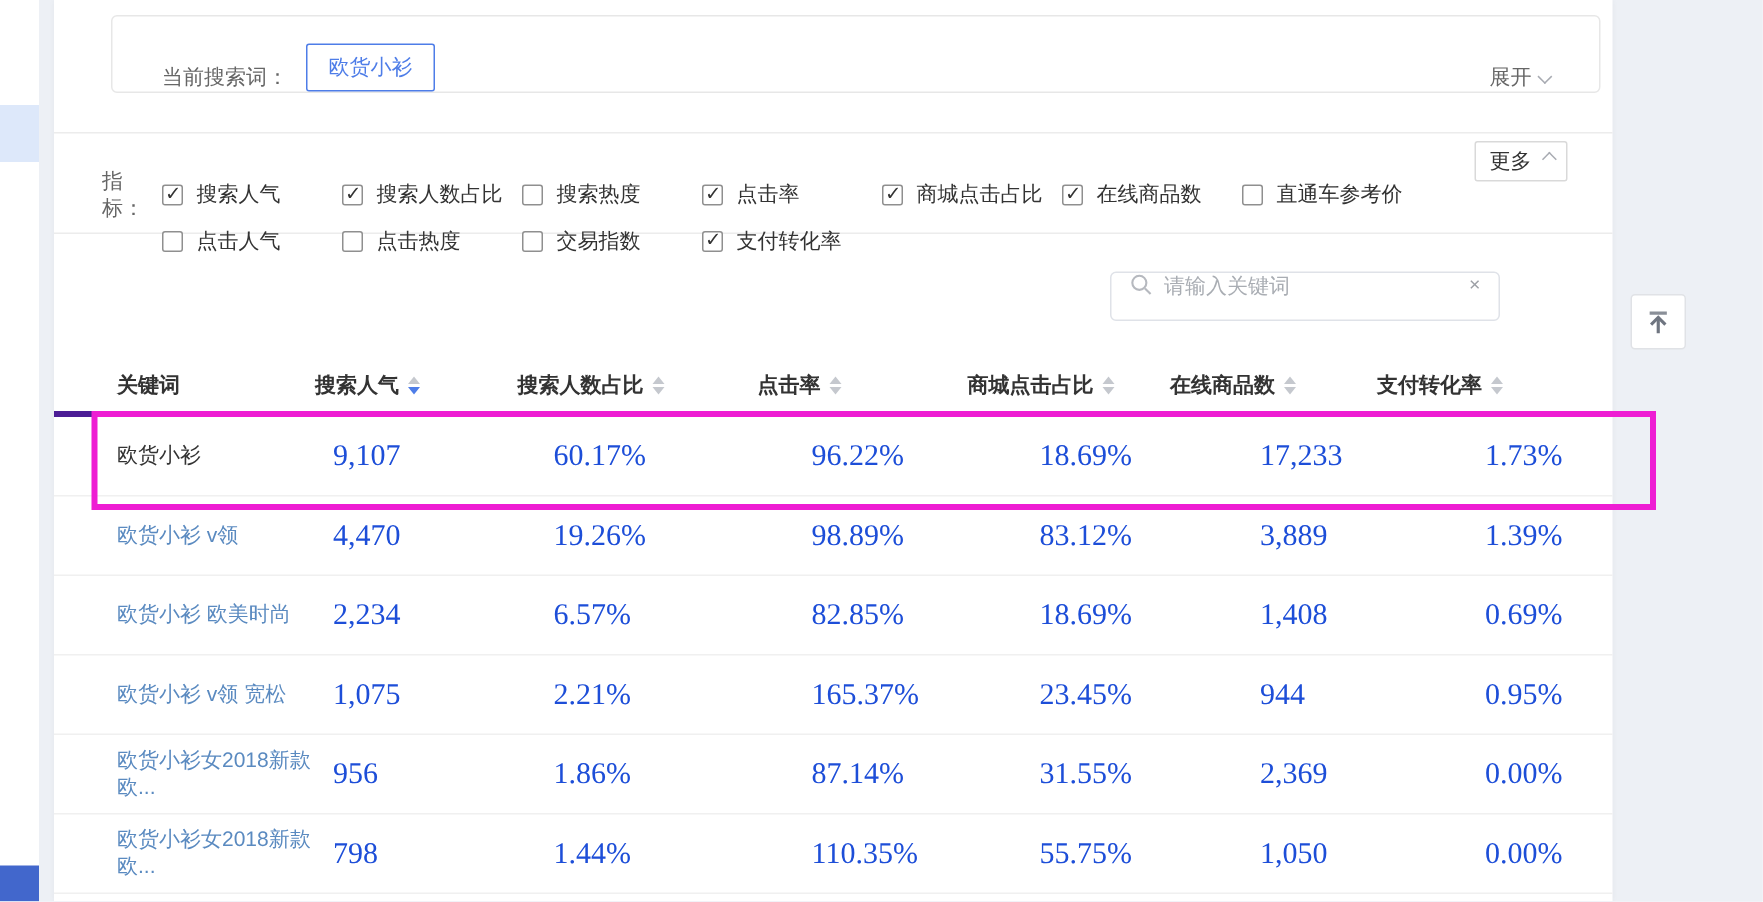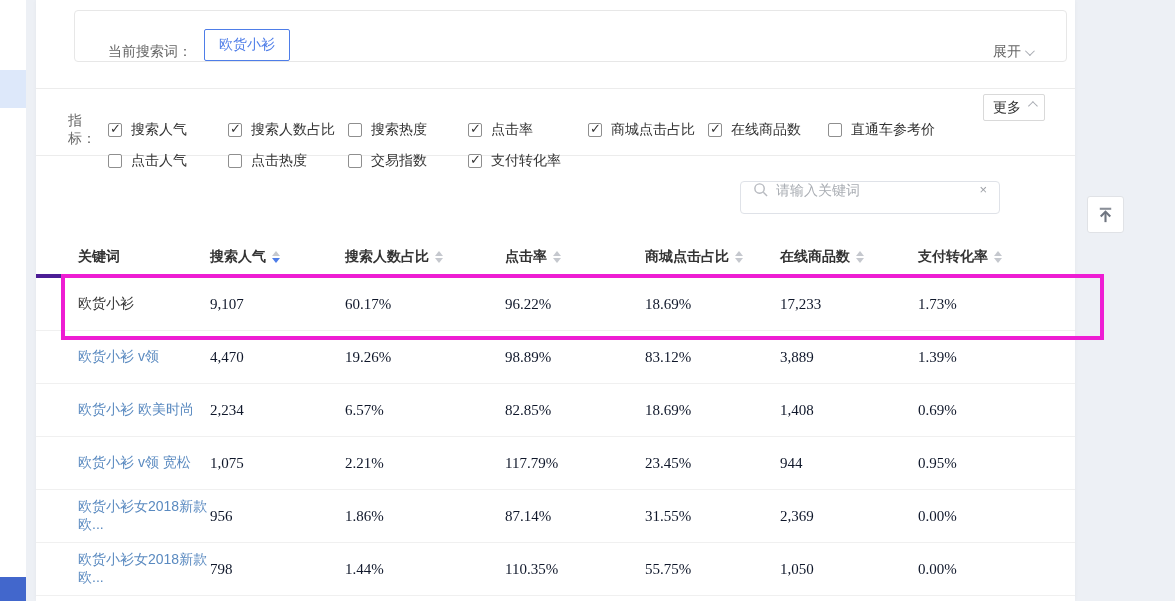--- a/index.html
+++ b/index.html
@@ -68,21 +68,21 @@
   .c1 { width:132px; } .c2 { width:135px; } .c3 { width:160px; } .c4 { width:140px; }
   .c5 { width:135px; } .c6 { width:138px; } .c7 { flex:1; }
   .sort { display:inline-flex; flex-direction:column; gap:2px; cursor:pointer; }
   .tri { width:0; height:0; border-left:4px solid transparent; border-right:4px solid transparent; }
   .tri.up { border-bottom:5px solid #c5c8ce; }
   .tri.down { border-top:5px solid #c5c8ce; }
   .th[data-sort="desc"] .tri.down { border-top-color:var(--primary-blue,#4e7de8); }
   .trow { display:flex; align-items:center; height:53px; padding-left:42px;
     border-bottom:1px solid #f0f0f0; }
   .kw[data-link="true"] { color:var(--link,#5a8ac0); cursor:pointer; }
-  .num { font-family:"Liberation Serif","DejaVu Serif",serif; font-size:15px; color:#0f172a; }
+  .num { font-family:"Liberation Serif","DejaVu Serif",serif; font-size:20px; color:#1d4ed8;margin-left:12px; }
 
   
   .highlight-box { position:absolute; left:61px; top:274px; width:1043px; height:66px;
     border:4px solid var(--highlight,#ee1dd3); pointer-events:none; }
 
   
   .back-top { position:absolute; left:1087px; top:196px; width:37px; height:37px;
     background:#fff; border:1px solid #e0e2e6; border-radius:3px; cursor:pointer;
     display:flex; align-items:center; justify-content:center; padding:0; }
 </style>
@@ -247,21 +247,21 @@
         <span class="c3 num">6.57%</span>
         <span class="c4 num">82.85%</span>
         <span class="c5 num">18.69%</span>
         <span class="c6 num">1,408</span>
         <span class="c7 num">0.69%</span>
       </div>
       <div class="trow">
         <span class="c1 kw" data-link="true">欧货小衫 v领 宽松</span>
         <span class="c2 num">1,075</span>
         <span class="c3 num">2.21%</span>
-        <span class="c4 num">117.79%</span>
+        <span class="c4 num">165.37%</span>
         <span class="c5 num">23.45%</span>
         <span class="c6 num">944</span>
         <span class="c7 num">0.95%</span>
       </div>
       <div class="trow">
         <span class="c1 kw" data-link="true">欧货小衫女2018新款欧...</span>
         <span class="c2 num">956</span>
         <span class="c3 num">1.86%</span>
         <span class="c4 num">87.14%</span>
         <span class="c5 num">31.55%</span>

